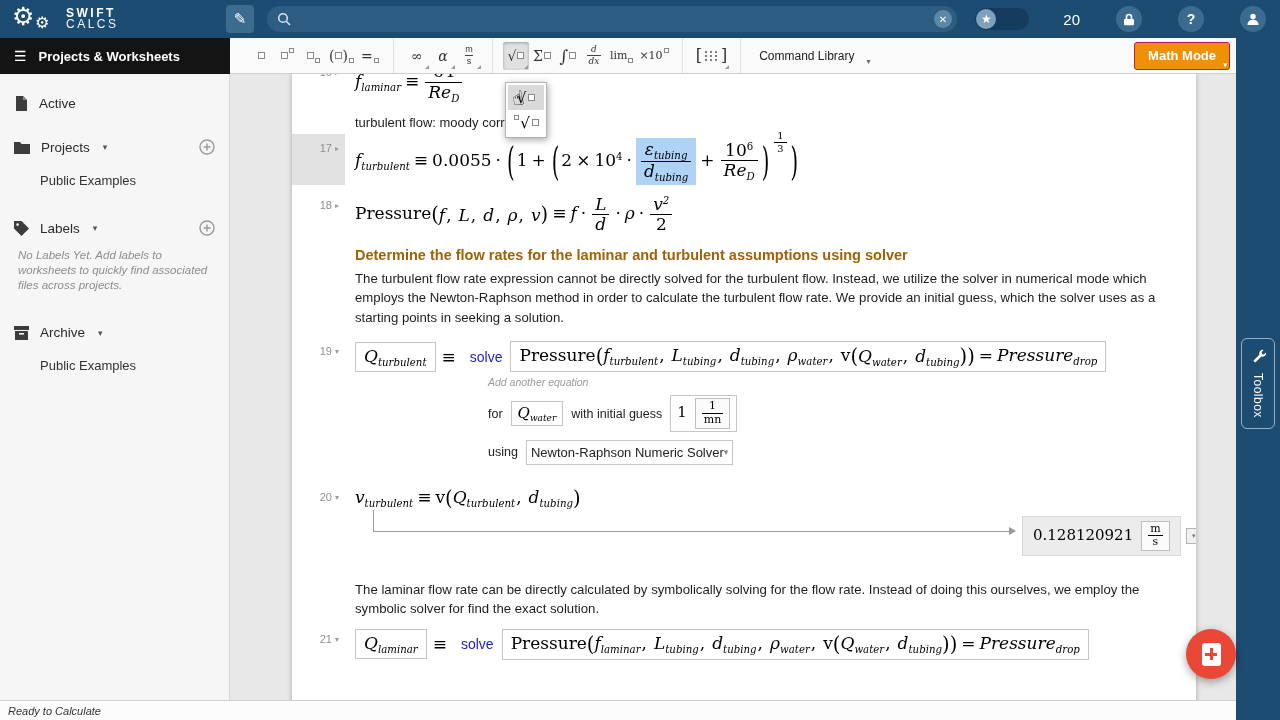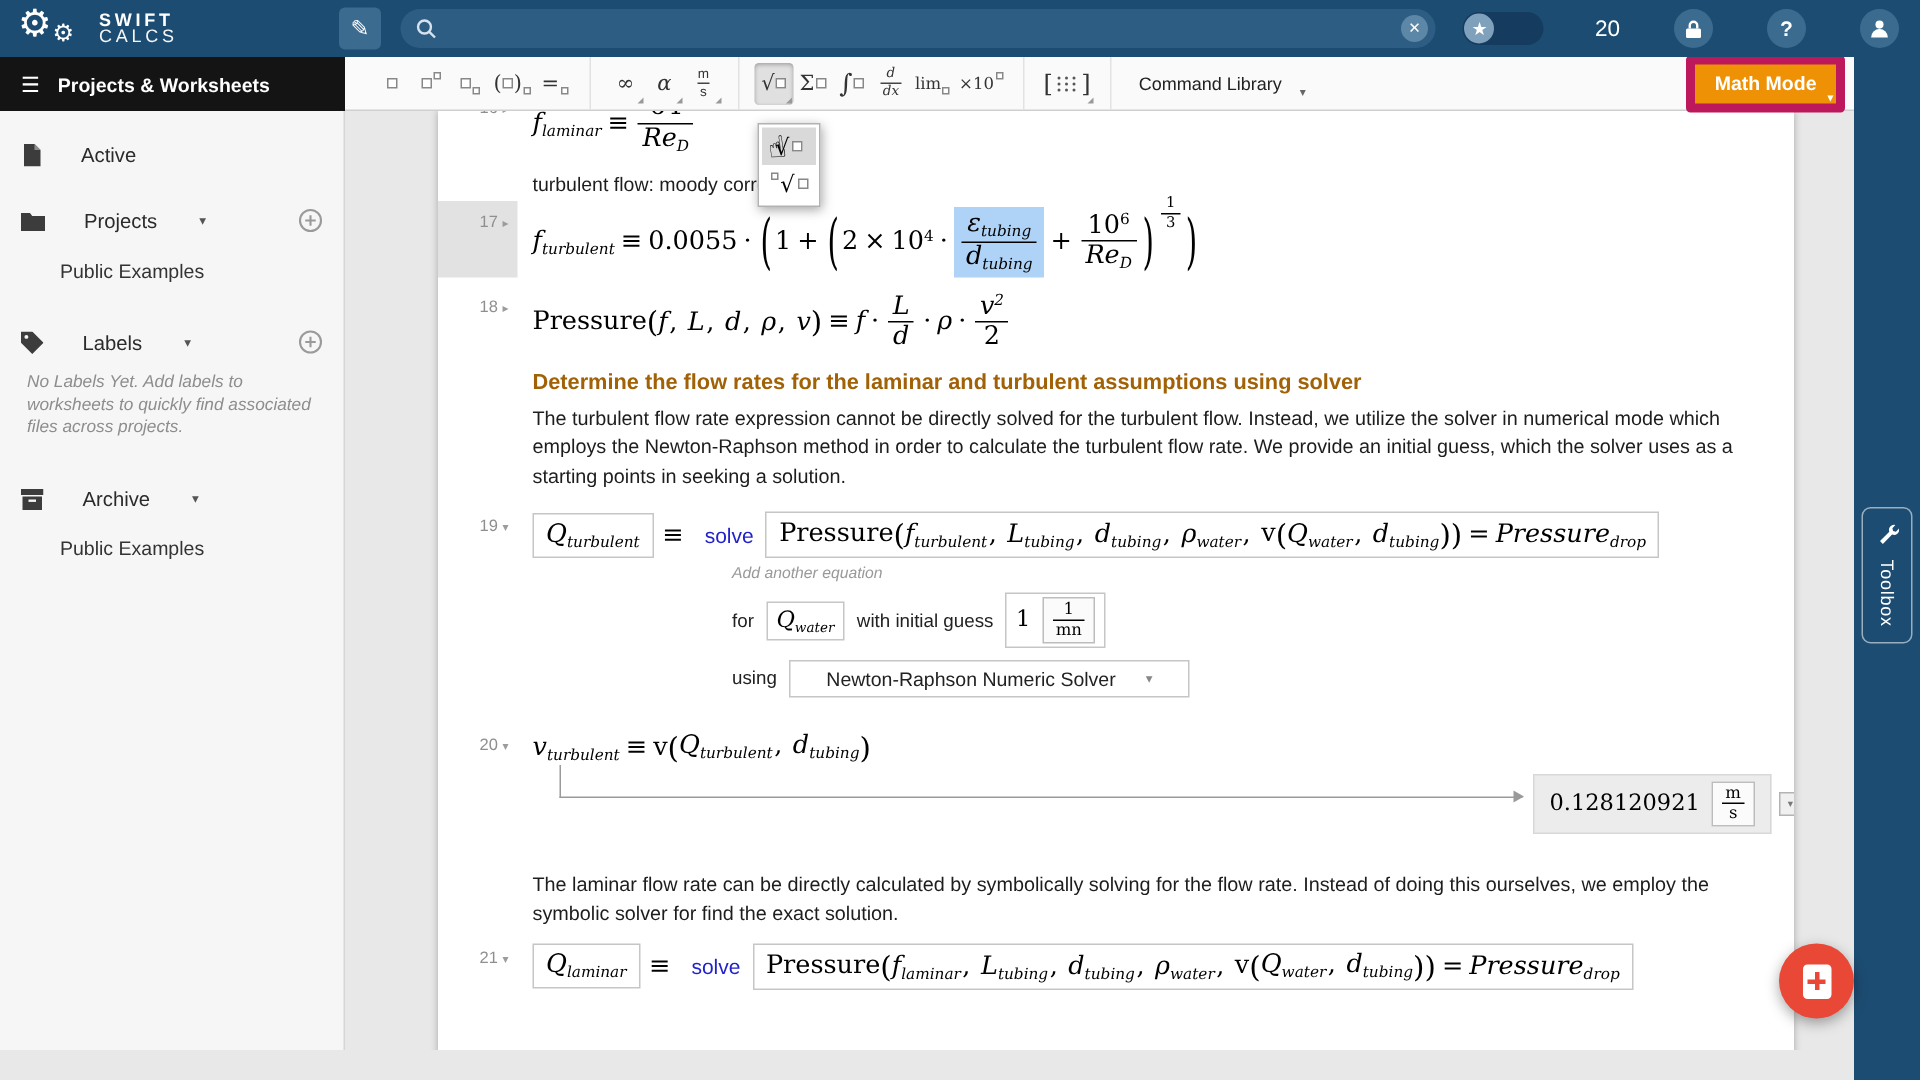--- a/index.html
+++ b/index.html
@@ -34,21 +34,21 @@
     display:flex;align-items:center;justify-content:center;font-weight:bold;font-size:14px;
     color:#fff;cursor:pointer;flex:0 0 auto}
   .account{margin-right:14px}
 
   
   .sidehead{position:absolute;left:0;top:38px;width:230px;height:36px;background:#141414;color:#fff;
     display:flex;align-items:center;gap:12px;padding-left:14px;font-weight:bold;font-size:13px;z-index:20}
   .burger{font-size:14px}
   .sidebar{position:absolute;left:0;top:74px;width:230px;bottom:20px;background:#f6f6f6;
     border-right:1px solid #d6d6d6;padding-top:12px;z-index:20}
-  .sitem{display:flex;align-items:center;gap:26px;padding:10px 14px;font-size:13.5px;color:#2b2b2b;cursor:pointer}
+  .sitem{display:flex;align-items:center;gap:11px;padding:10px 14px;font-size:13.5px;color:#2b2b2b;cursor:pointer}
   .sitem svg{flex:0 0 auto}
   .scaret{font-size:9px;color:#555;margin-left:2px}
   .plus{margin-left:auto;display:flex;cursor:pointer}
   .subitem{padding:8px 14px 10px 40px;font-size:13px;color:#333}
   .gapA{margin-top:8px}
   .gapB{margin-top:12px}
   .gapC{margin-top:22px}
   .emptylabels{margin:2px 18px 8px 18px;font-size:11.5px;font-style:italic;color:#8d8d8d;line-height:15px}
 
   
@@ -71,21 +71,21 @@
   .corner{position:absolute;right:1px;bottom:1px;width:0;height:0;
     border-left:4px solid transparent;border-bottom:4px solid #999}
   .tfrac{display:inline-flex;flex-direction:column;align-items:center;font-size:9px;line-height:1.25}
   .tfrac .tden{border-top:1px solid #444;padding:0 2px}
   .brk{font-family:"DejaVu Serif",serif;font-size:16px;line-height:1}
   .dotgrid{display:grid;grid-template-columns:repeat(3,3px);gap:2px;margin:0 3px}
   .dot{width:2px;height:2px;background:#555;border-radius:50%}
   .tbtn.text{font-size:12px;color:#222;padding:0 8px;gap:12px}
   .tinycaret{font-size:8px;color:#666;align-self:flex-end;margin-bottom:4px}
   .mathmode{margin-left:auto;margin-right:6px;background:#ef9104;color:#fff;font-weight:bold;
-    font-size:13px;padding:5px 13px 6px;border-radius:3px;border:6px solid #be185d;position:relative;cursor:pointer}
+    font-size:13px;padding:5px 13px 6px;border-radius:3px;border:1px solid #be185d;position:relative;cursor:pointer}
   .mmcaret{position:absolute;right:2px;bottom:0;font-size:7px;color:#fff}
 
   
   .sqrtmenu{position:absolute;left:505px;top:82px;width:42px;background:#fff;border:1px solid #b2b2b2;
     box-shadow:1px 2px 7px rgba(0,0,0,.35);z-index:60;padding:2px}
   .mitem{height:25px;display:flex;align-items:center;justify-content:center;gap:1px;
     font-family:"DejaVu Serif",serif;font-size:15px;cursor:pointer}
   .mitem.hover{background:#d9d9d9}
   .cursor{position:absolute;left:512px;top:86px;font-size:20px;z-index:70;transform:rotate(-8deg);color:#000}
 
@@ -134,22 +134,22 @@
     margin-left:8px;padding:1px 4px;font-size:11px;line-height:1.15}
   .munit .fnum,.munit .fden{padding:0 2px}
   .defeq{font-family:"DejaVu Serif",serif;font-size:17px;margin:0 6px}
   .solve{color:#2222cc;font-size:14px;margin:0 8px;cursor:pointer}
   .mbox{display:inline-flex;align-items:center;border:1px solid #c6c6c6;background:#fff;padding:3px 8px}
   .mbox.small{padding:2px 6px}
   .eqrow{display:flex;align-items:center}
   .solverblock{margin-left:133px;margin-top:4px;font-size:12.5px;color:#222}
   .addeq{font-size:10.5px;font-style:italic;color:#999;margin:4px 11px 7px 0;cursor:pointer}
   .forline{display:flex;align-items:center;gap:8px;margin-bottom:8px}
-  .selbox{border:1px solid #c6c6c6;background:#fff;padding:4px 24px;display:inline-flex;
-    align-items:center;gap:20px;font-size:13px;cursor:pointer}
+  .selbox{border:1px solid #c6c6c6;background:#fff;padding:4px 4px;display:inline-flex;
+    align-items:center;font-size:13px;cursor:pointer}
   .selcaret{font-size:9px;color:#888}
   .resline{position:relative}
   .h50{height:52px}
   .h46{height:46px}
   .arrowL{position:absolute;border-left:1px solid #9a9a9a;border-bottom:1px solid #9a9a9a}
   .arrowL::after{content:"";position:absolute;right:-1px;bottom:-4.5px;width:0;height:0;
     border-left:7px solid #9a9a9a;border-top:4px solid transparent;border-bottom:4px solid transparent}
   .result{position:absolute;display:flex;align-items:center}
   .resmain{background:#ececec;border:1px solid #d8d8d8;padding:4px 10px;display:inline-flex;align-items:center}
   .resdrop{width:16px;height:16px;border:1px solid #b3b3b3;background:#f0f0f0;margin-left:5px;
@@ -563,14 +563,17 @@
 
   <aside class="toolstrip">
     <div class="tooltab">
       <svg width="15" height="15" viewBox="0 0 16 16">
         <path d="M13.4 1a3.7 3.7 0 0 0-4.3 4.9L2.5 12.5l2 2 6.6-6.6A3.7 3.7 0 0 0 16 3.6l-2.2 2.2-2-.5-.5-2z" fill="#fff"></path>
       </svg>
       <span class="tooltext">Toolbox</span>
     </div>
   </aside>
 
+  <footer class="statusbar">
+    <span>Ready to Calculate</span>
+  </footer>
 
 </div>
 
 </body></html>

